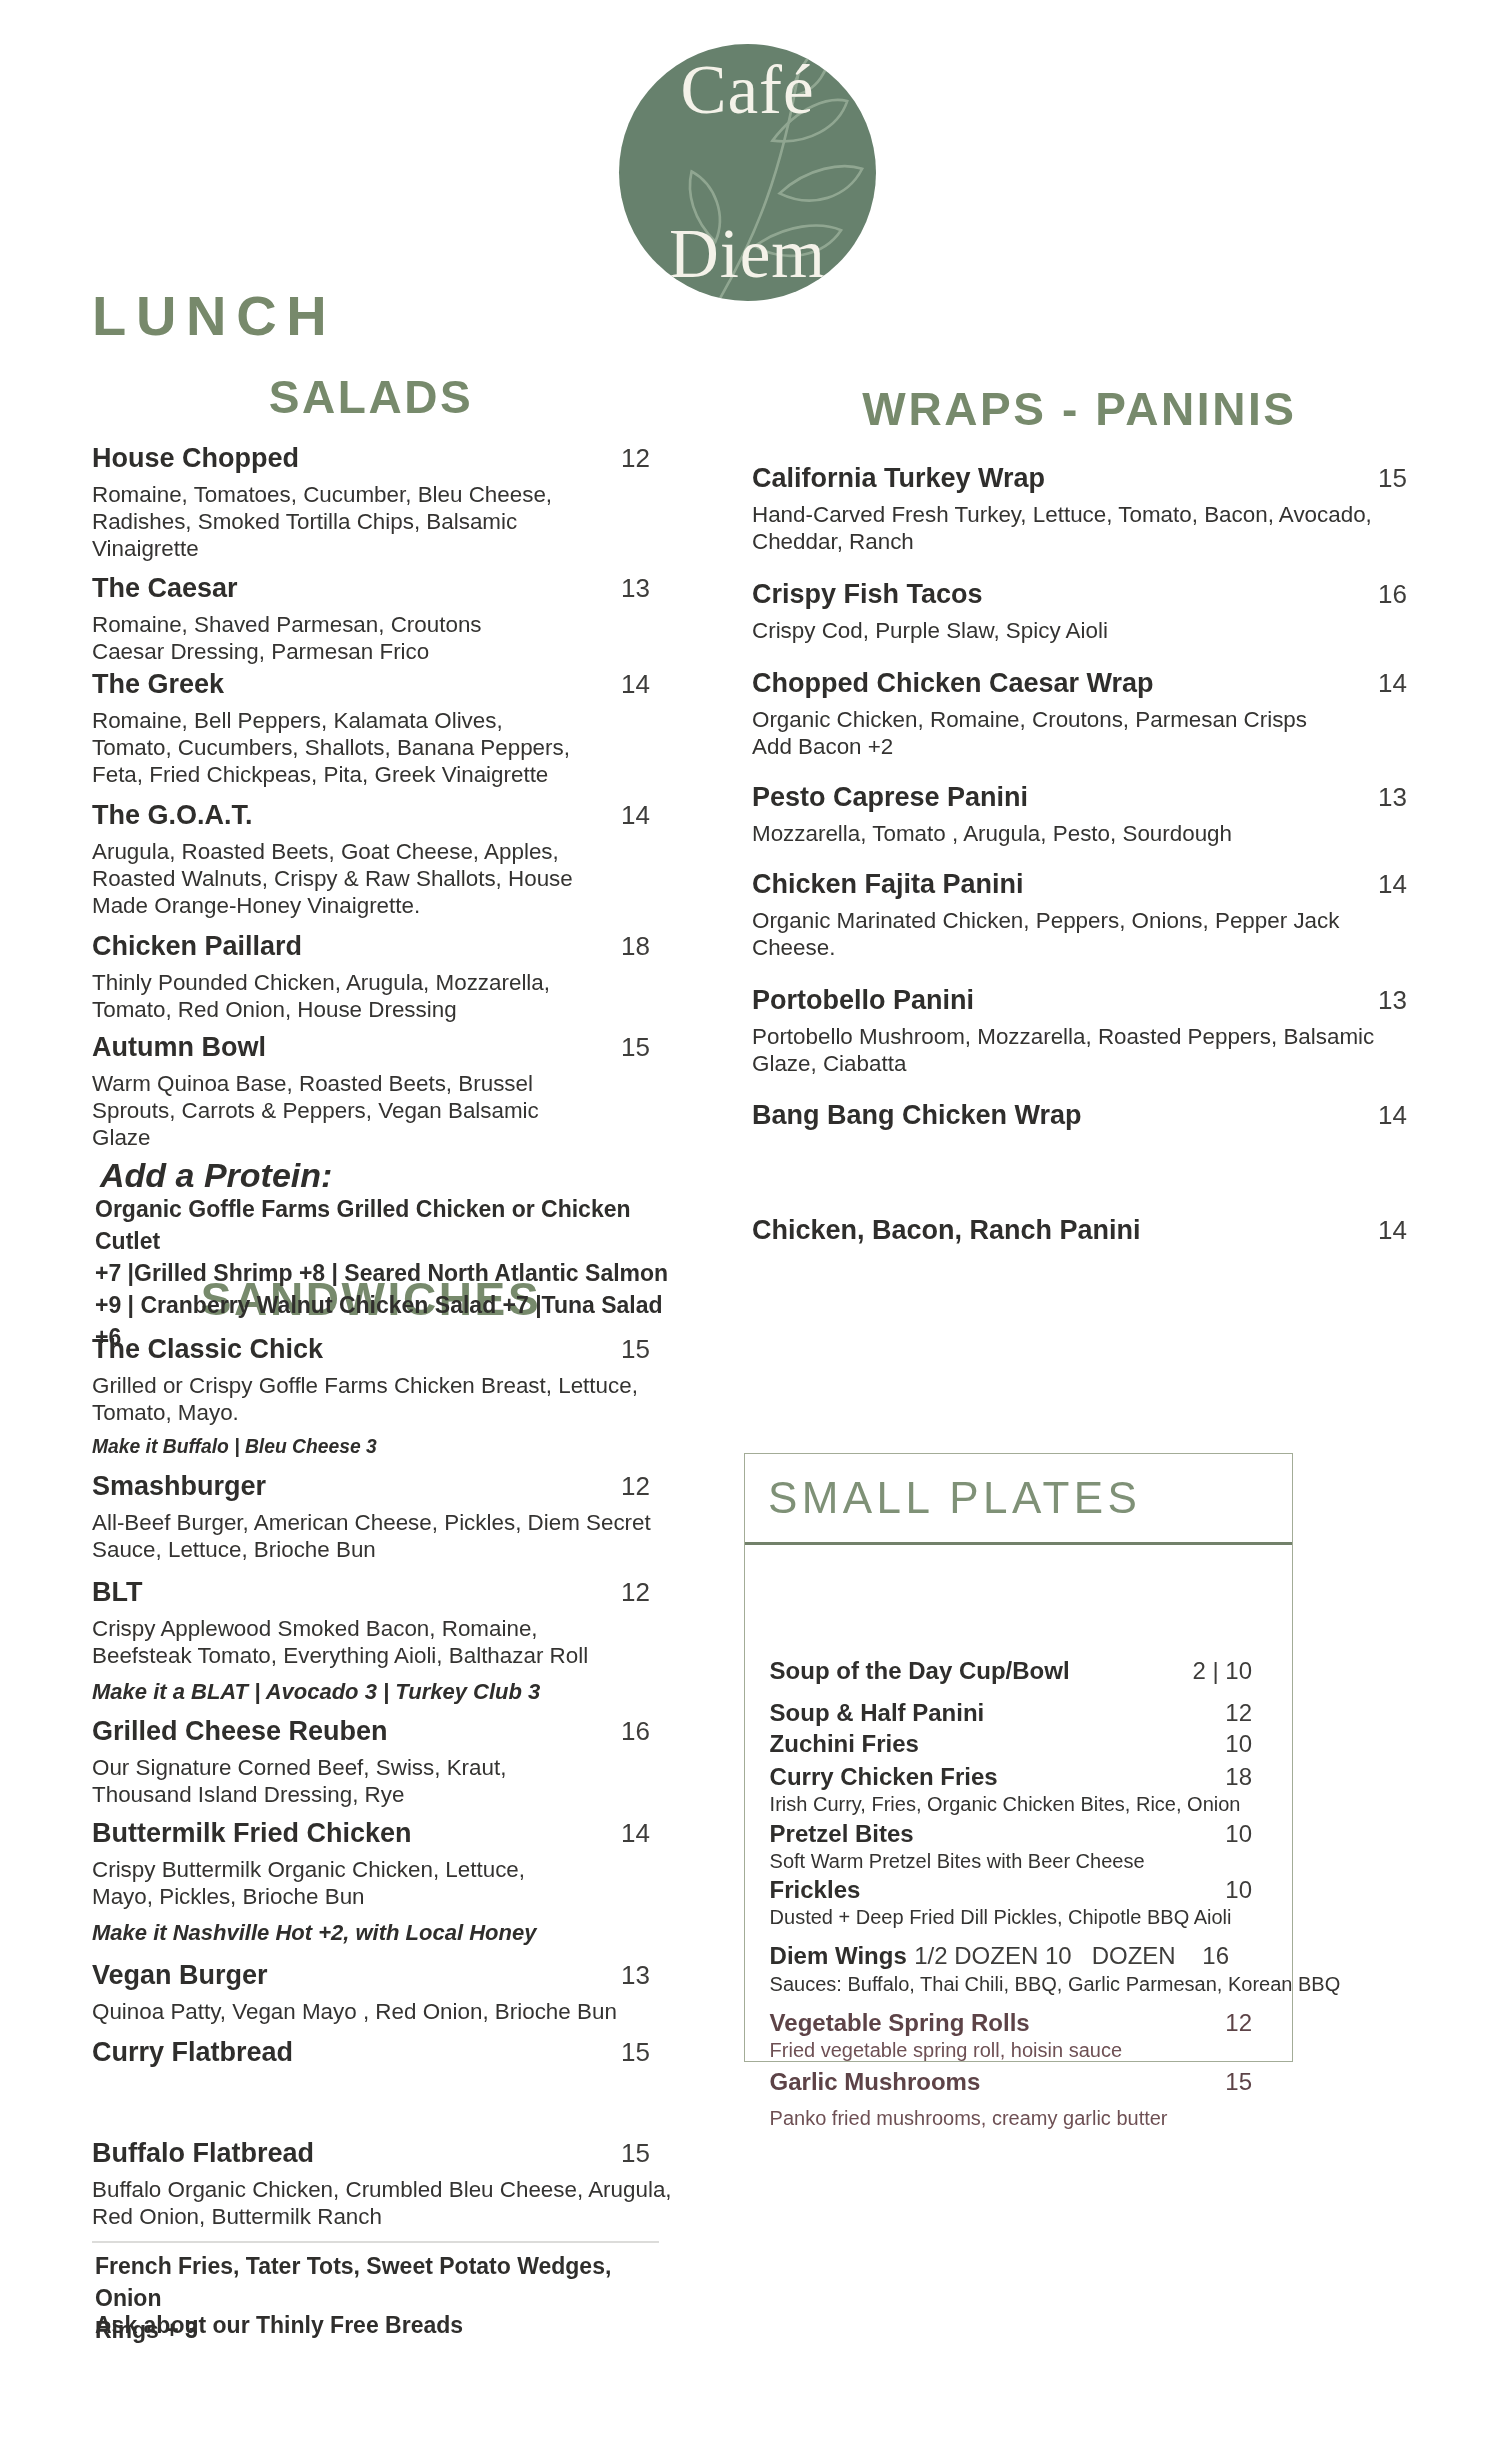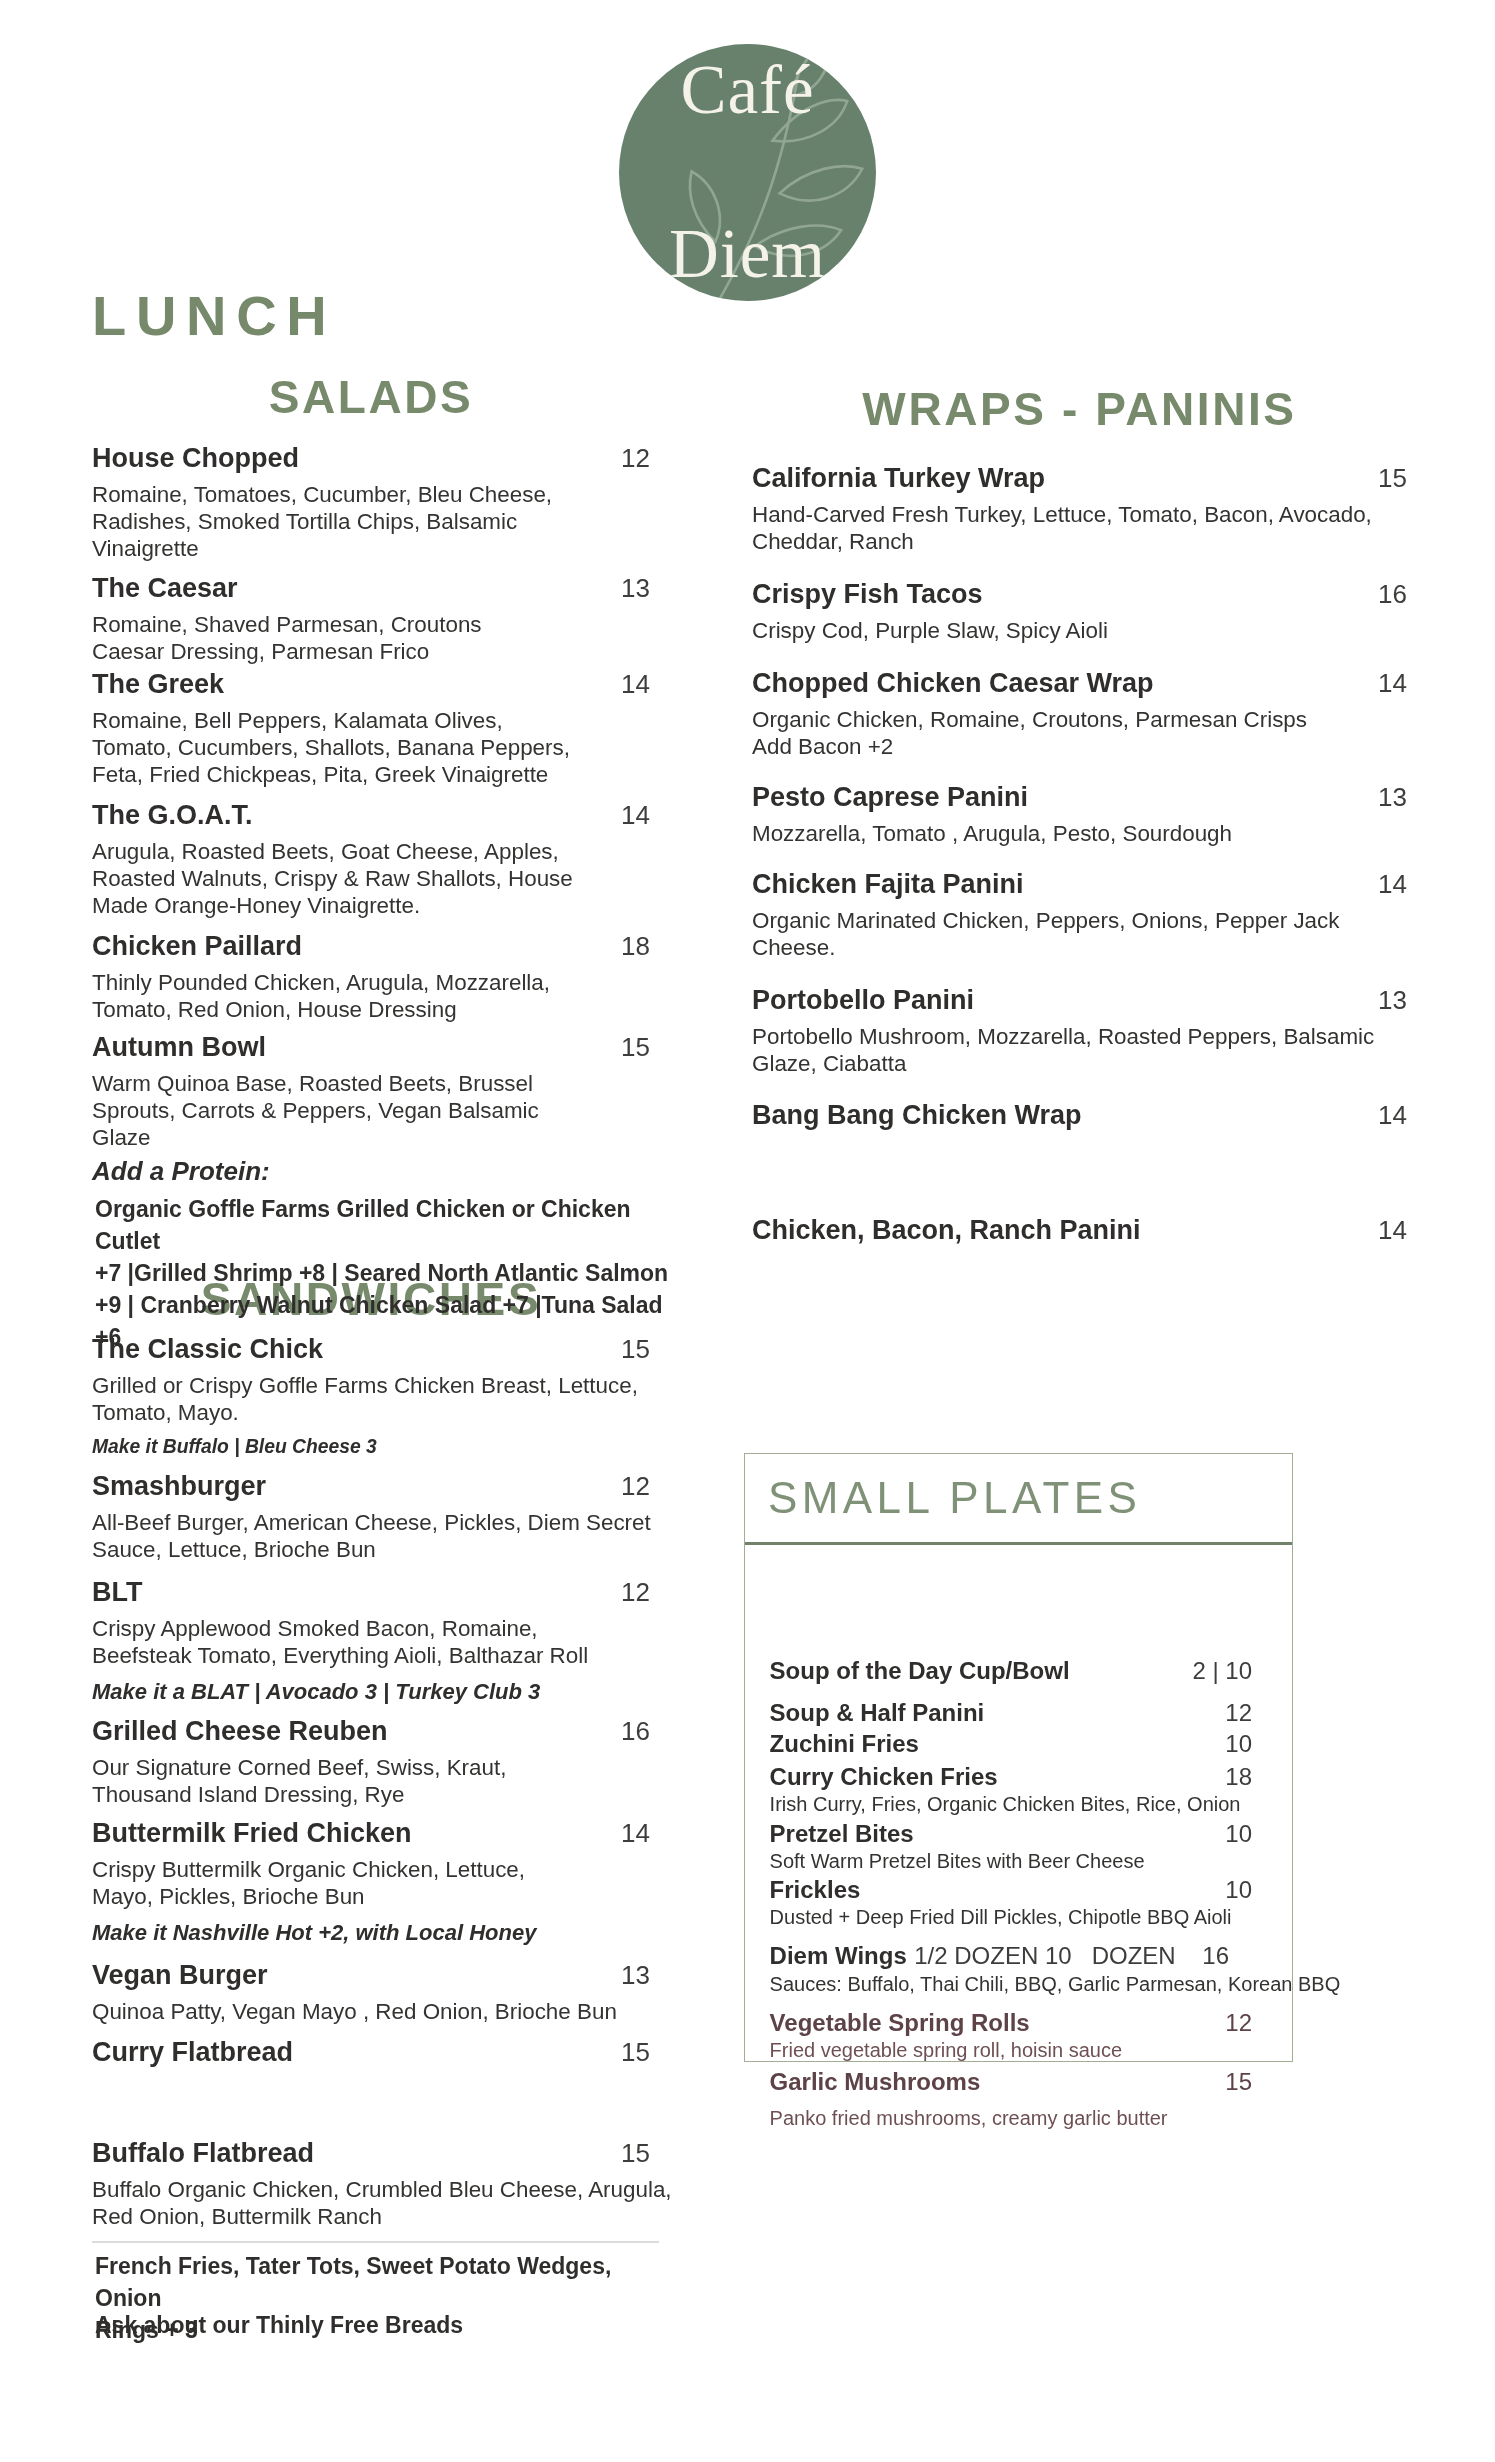--- a/index.html
+++ b/index.html
@@ -28,21 +28,21 @@
   .rcol{position:absolute;left:752px;top:0;width:655px;}
   .mi{position:absolute;left:0;width:100%;}
   .row{display:flex;justify-content:space-between;align-items:baseline;}
   .nm{font-size:27px;font-weight:700;color:#2f2e2c;line-height:32px;}
   .pr{font-size:26px;font-weight:400;color:#3e3d3b;line-height:32px;}
   .ds{margin-top:7px;font-size:22.4px;line-height:27px;color:#343331;
       white-space:pre-line;width:695px;}
   .rcol .ds{width:686px;}
   .note{margin-top:9.7px;font-size:19.3px;font-weight:700;font-style:italic;color:#2f2e2c;}
   .note-lg{font-size:22px;}
-  .protein-head{position:absolute;left:0;font-size:26px;font-weight:700;font-style:italic;
+  .protein-head{position:absolute;left:8px;font-size:34px;font-weight:700;font-style:italic;
       color:#2f2e2c;}
   .bold-note{position:absolute;left:3px;width:580px;font-size:23px;font-weight:700;
       color:#2f2e2c;line-height:32px;white-space:pre-line;}
   .divider{position:absolute;left:92px;top:2241px;width:567px;height:1.8px;background:#dcdcda;}
 
   
   .spbox{position:absolute;left:744px;top:1453px;width:549px;height:609px;
          border:1.8px solid #a3ac97;box-sizing:border-box;background:#fff;}
   .sp-title{height:88px;display:flex;align-items:center;padding-left:23px;
          font-size:44px;font-weight:400;letter-spacing:4.4px;color:#7f9177;

